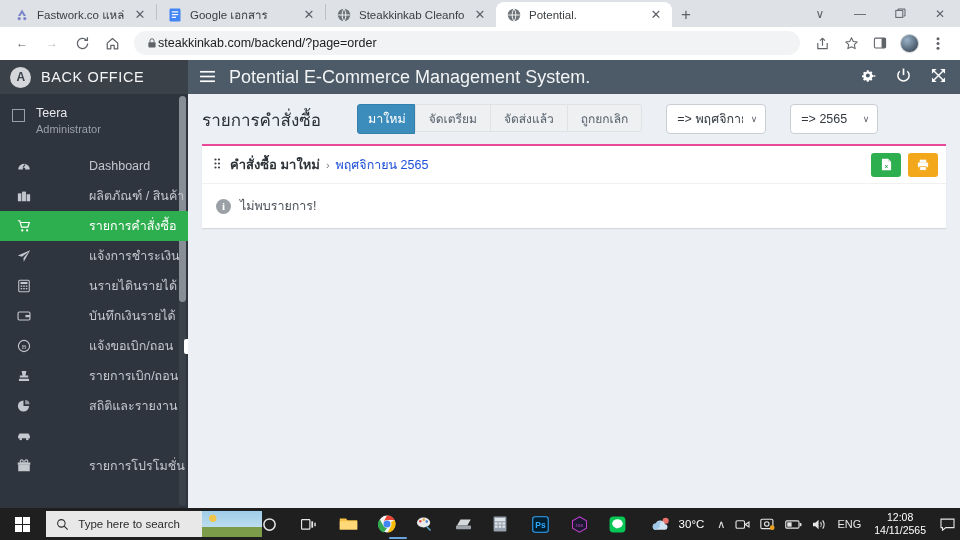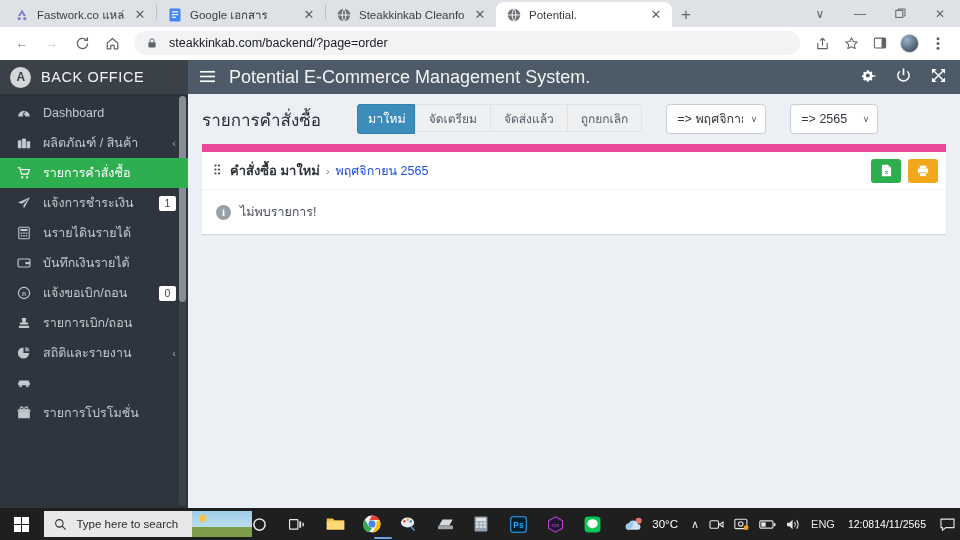--- a/index.html
+++ b/index.html
@@ -83,21 +83,21 @@
     color: #5f6368; border-radius: 50%;
   }
   .tbtn.disabled { color: #bdc1c6; }
   .omnibox {
     flex: 1;
     height: 24px;
     background: #f1f3f4;
     border-radius: 13px;
     display: flex;
     align-items: center;
-    gap: 11px;
+    gap: 0;
     padding: 0 12px;
     margin: 0 6px;
     font-size: 12.5px;
     color: #202124;
   }
   .tb-right { display: flex; align-items: center; gap: 1px; }
   .avatar-pic {
     width: 19px; height: 19px; border-radius: 50%;
     background: radial-gradient(circle at 35% 30%, #9ab3c9 0%, #5c6f80 55%, #2f3a44 100%);
     border: 1px solid #c8ccd0;
@@ -173,21 +173,21 @@
     color: #ffffff;
     border-left: 3px solid #2eaf4f;
     padding-left: 13px;
   }
   .mi .mico {
     width: 16px; flex: 0 0 16px;
     display: flex; align-items: center; justify-content: center;
     color: #c3c8ce;
   }
   .mi.active .mico { color: #fff; }
-  .mi .mlabel { flex: 1; white-space: nowrap; }
+  .mi .mlabel { flex: 1; white-space: nowrap; margin-left: 46px; }
   .chev { font-size: 11px; color: #9aa0a8; }
   .badge {
     min-width: 17px; height: 15px;
     border-radius: 2px;
     background: #ffffff; color: #444;
     font-size: 10.5px;
     display: flex; align-items: center; justify-content: center;
     padding: 0 4px;
   }
 
@@ -243,21 +243,21 @@
     gap: 8px;
   }
   .sel .caret { color: #5a6068; font-size: 9px; }
   .sel.month { width: 100px; }
   .sel.year { width: 88px; gap: 11px; }
   .sel .txt { overflow: hidden; white-space: nowrap; }
 
   .panel {
     margin: 0 14px;
     background: #ffffff;
-    border-top: 8px solid #ec4899;
+    border-top: 2px solid #ec4899;
     box-shadow: 0 1px 1px rgba(0,0,0,0.10);
   }
   .panel-hd {
     height: 38px;
     display: flex; align-items: center;
     padding: 0 8px 0 12px;
     border-bottom: 1px solid #f1f1f1;
   }
   .grip { color: #3a3f45; font-size: 12px; letter-spacing: -1px; margin-right: 7px; }
   .crumb-strong { font-size: 13px; font-weight: bold; color: #2d3238; }
@@ -332,21 +332,21 @@
     height: 32px; gap: 0;
   }
   .tray .t {
     height: 32px; display: flex; align-items: center; justify-content: center;
     color: #e6e6e6;
     padding: 0 5px;
     font-size: 11px;
   }
   .weather { display: flex; align-items: center; gap: 7px; padding: 0 8px 0 4px; color: #fff; font-size: 11.5px; }
   .clock {
-    display: flex; flex-direction: row; align-items: center;
+    display: flex; flex-direction: column; align-items: center;
     justify-content: center;
     color: #fff; font-size: 10.5px; line-height: 13px;
     padding: 0 8px; height: 32px;
   }
   .notif { width: 26px; height: 32px; display: flex; align-items: center; justify-content: center; }
 </style>
 </head>
 <body>
 
 <div class="browser">
@@ -470,20 +470,27 @@
         <div class="brand-logo">
           <span>A</span>
         </div>
         <div class="brand-text">BACK  OFFICE</div>
       </div>
 
       <div class="sb-scroll">
         <div class="sb-track"></div>
         <div class="sb-thumb"></div>
 
+        <div class="user">
+          <div class="user-box"></div>
+          <div>
+            <div class="user-name">Teera</div>
+            <div class="user-role">Administrator</div>
+          </div>
+        </div>
 
         <div class="menu">
 
           <div class="mi">
             <span class="mico">
               <svg width="14" height="14" viewBox="0 0 16 16">
                   <path d="M1.4 12A6.6 6.6 0 0 1 14.6 12z" fill="currentColor"></path>
                   <circle cx="8" cy="11.4" r="1.5" fill="#2f353f"></circle>
                   <rect x="7.4" y="6" width="1.2" height="4" fill="#2f353f" transform="rotate(35 8 8)"></rect>
                 </svg>

